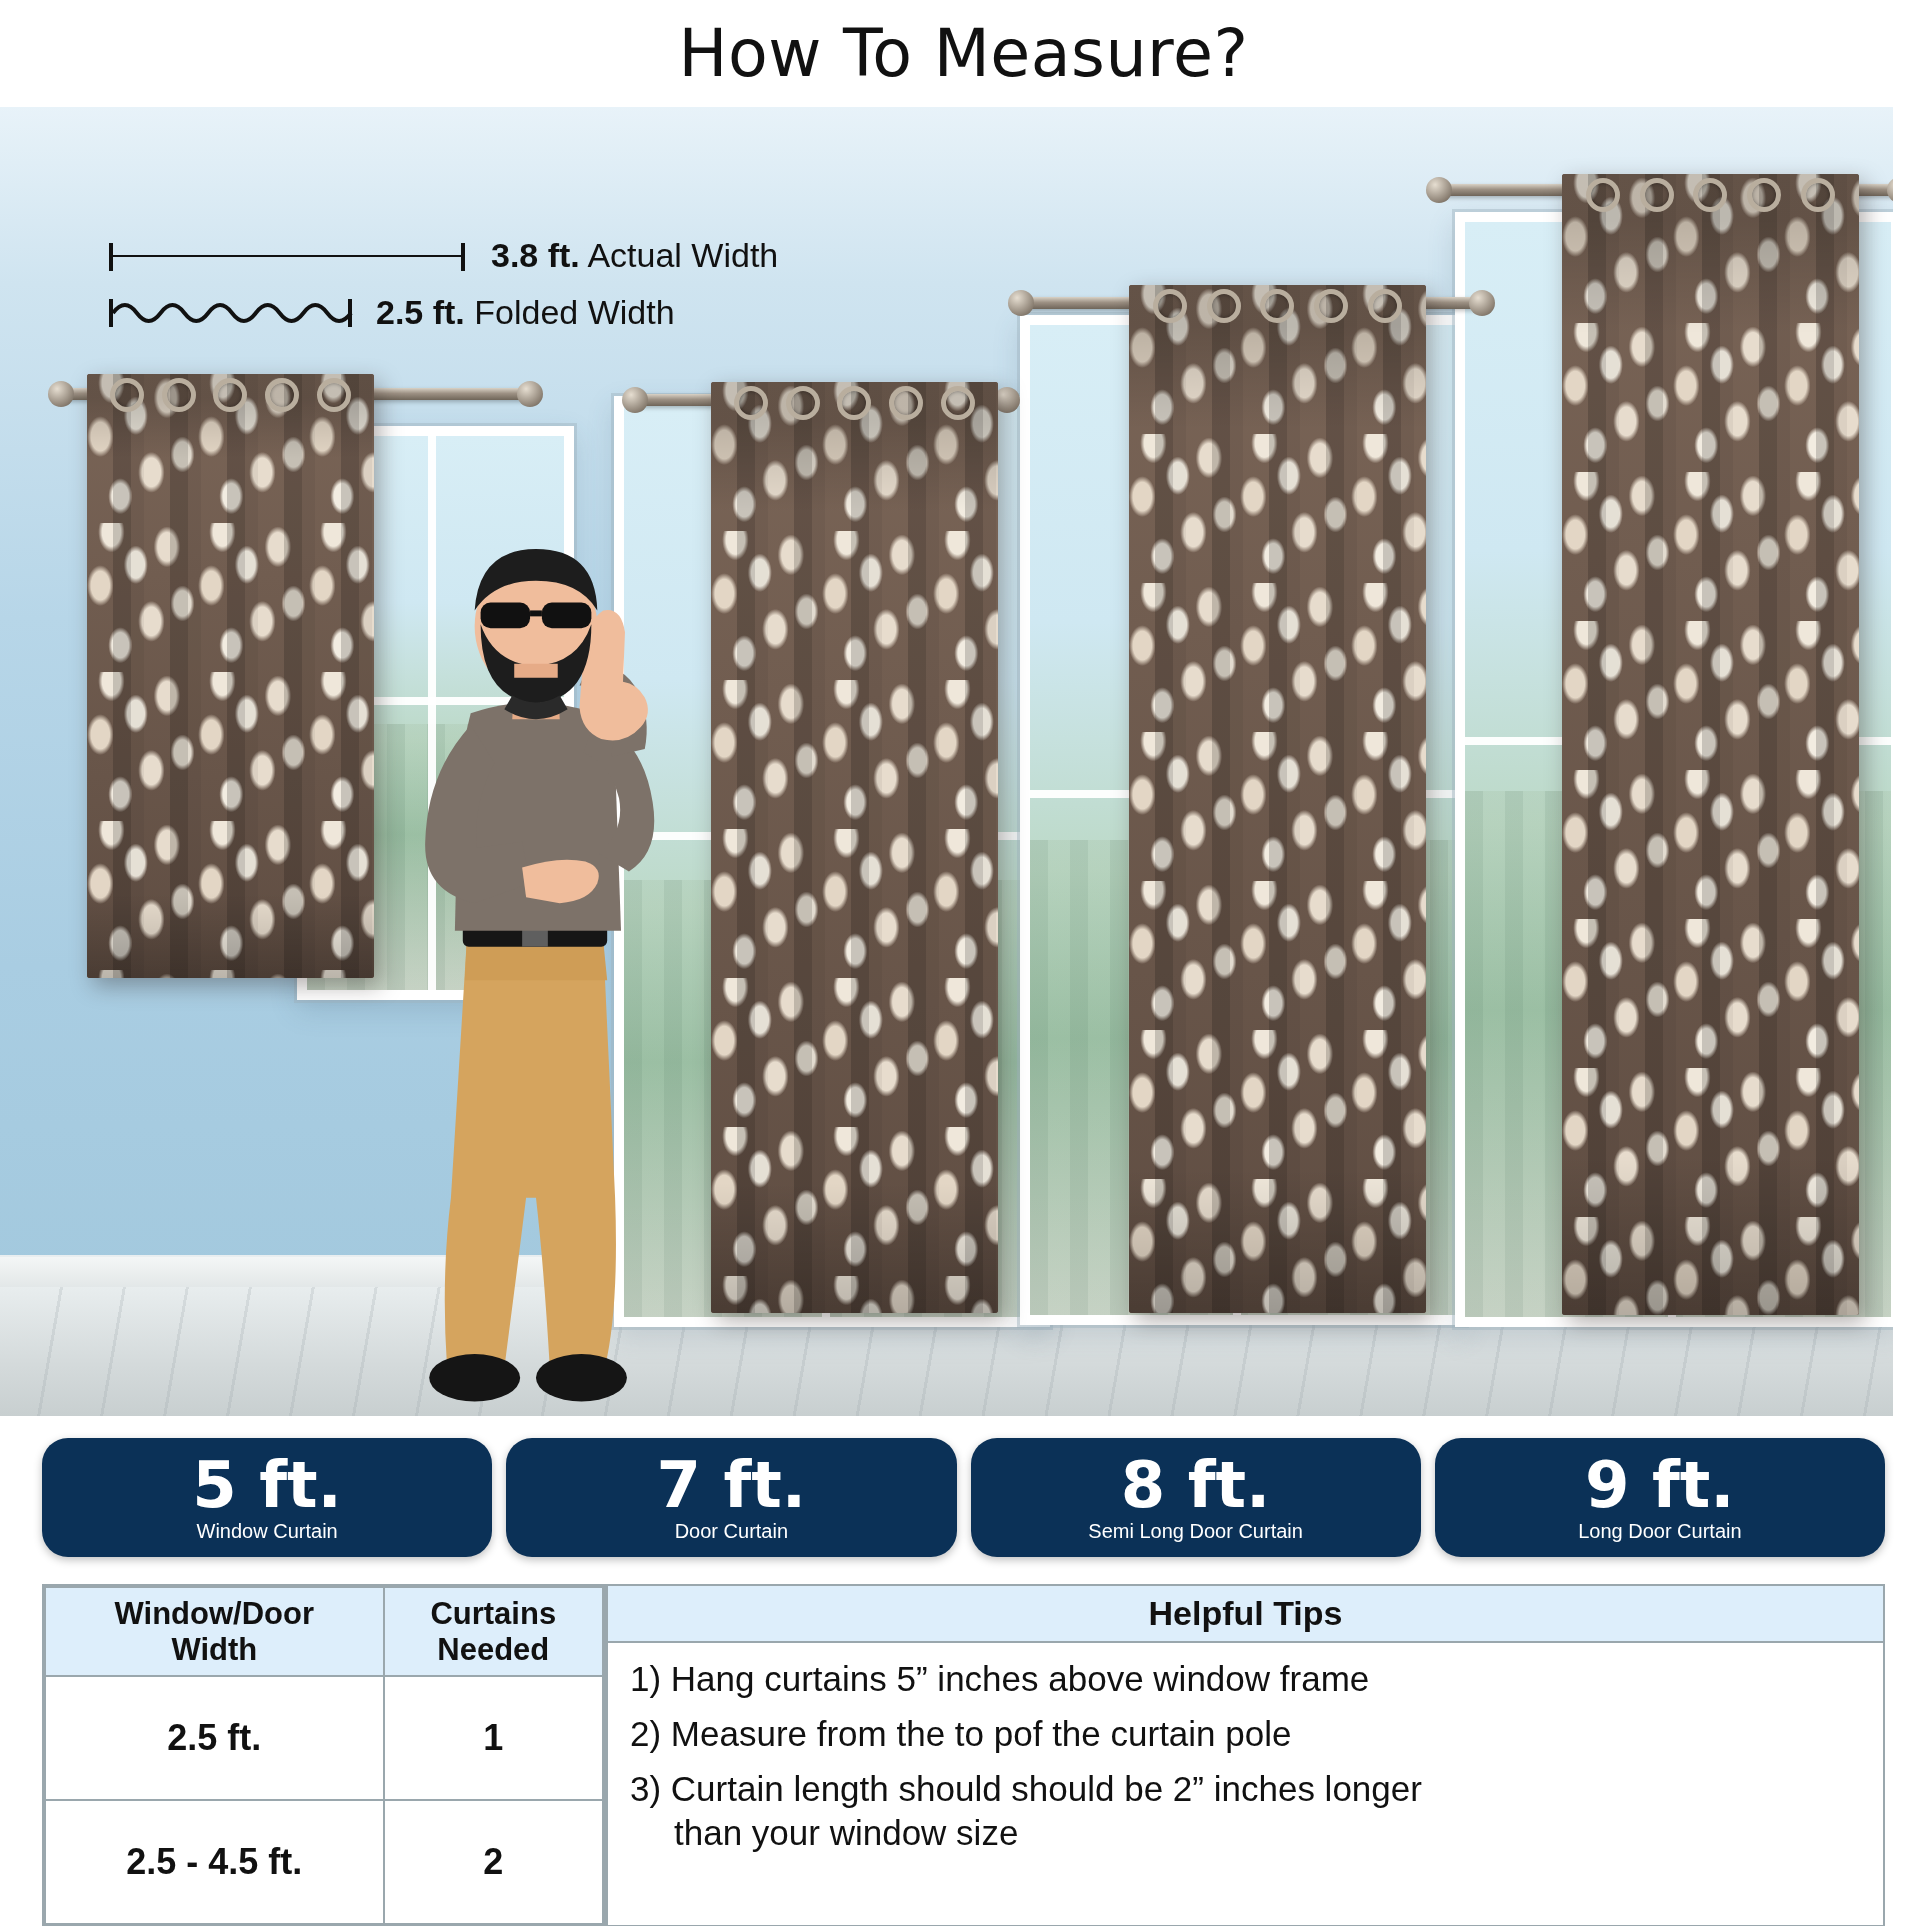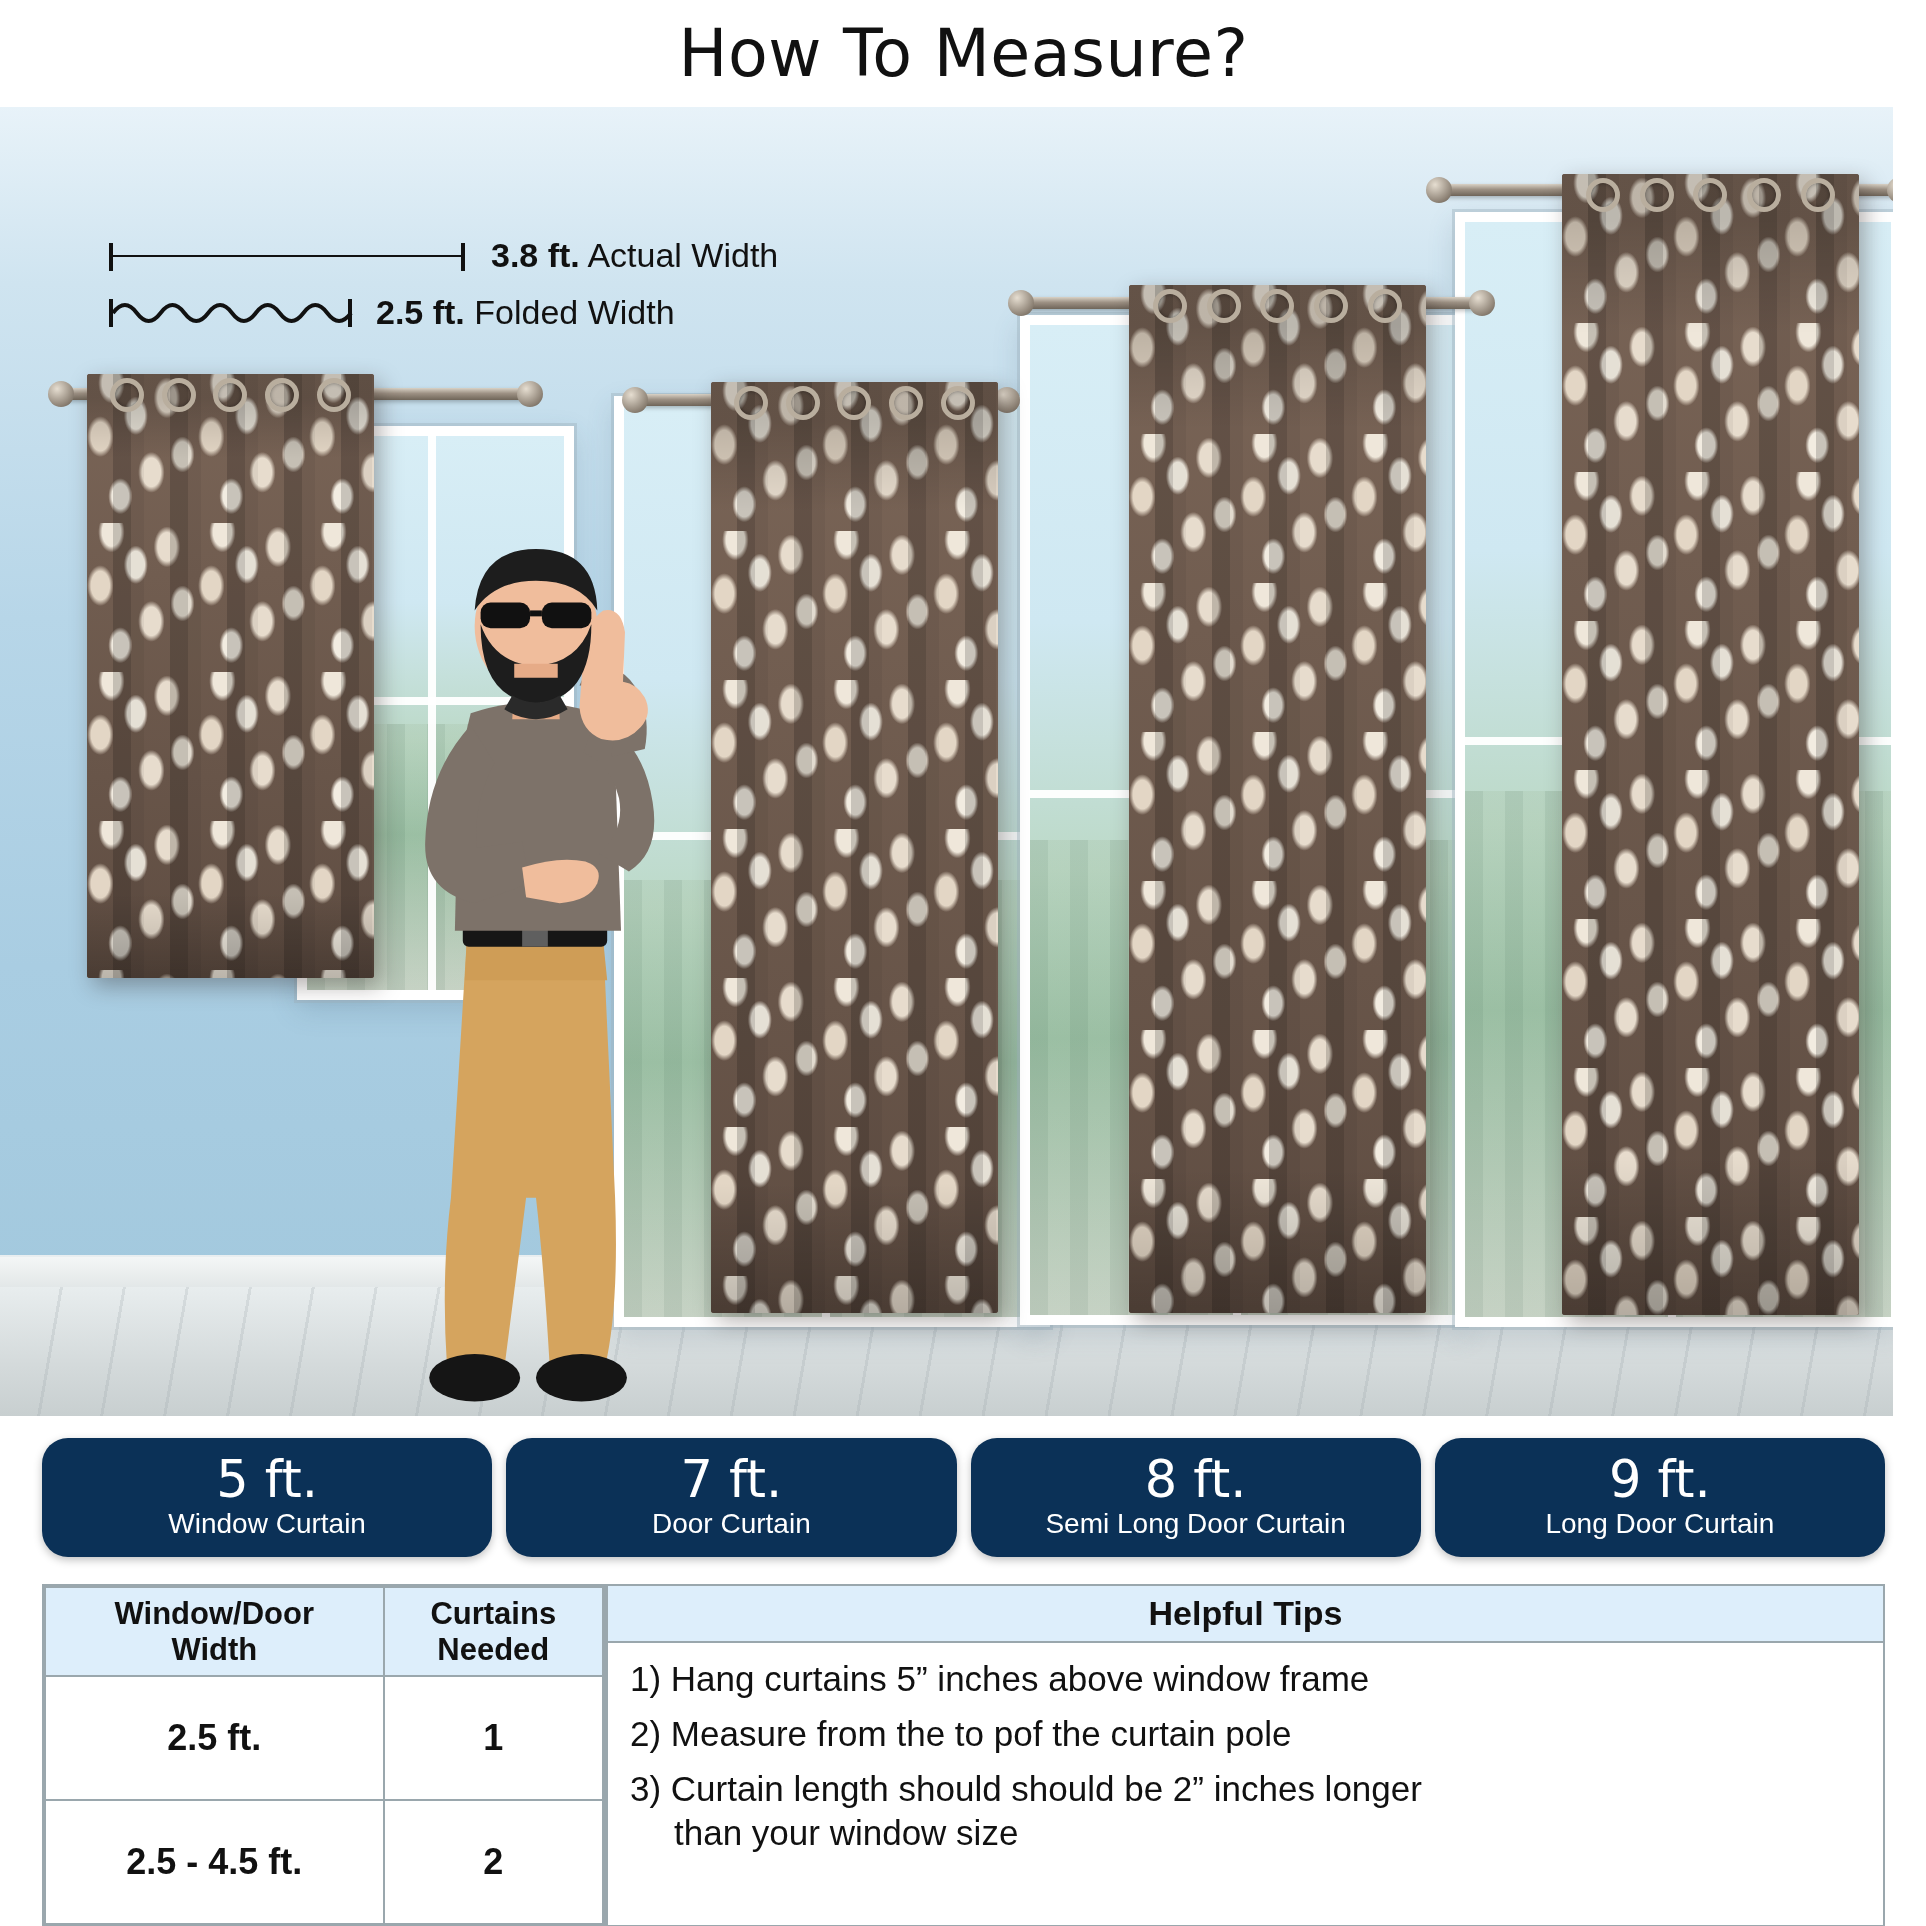--- a/index.html
+++ b/index.html
@@ -118,22 +118,22 @@
   
   .man{position:absolute;left:356px;top:515px;width:356px;height:891px;z-index:25;}
 
   
   .pills{position:absolute;left:0;top:1438px;width:1927px;height:119px;display:flex;gap:14px;padding:0 42px;box-sizing:border-box;}
   .pill{
     flex:1;background:#0b3157;border-radius:26px;color:#fff;
     display:flex;flex-direction:column;align-items:center;justify-content:center;
     box-shadow:0 3px 8px rgba(0,0,0,.25);
   }
-  .pill .big{font-size:51px;font-weight:normal;line-height:1.0;font-family:"DejaVu Sans", sans-serif;}
-  .pill .small{font-size:28px;line-height:1.2;margin-top:2px;}
+  .pill .big{font-size:64px;font-weight:bold;line-height:1.0;font-family:"DejaVu Sans", sans-serif;}
+  .pill .small{font-size:20px;line-height:1.2;margin-top:2px;}
 
   
   .bottom{position:absolute;left:0;top:1584px;width:1927px;height:343px;display:flex;padding:0 42px;box-sizing:border-box;}
   .table-box{width:564px;border:2px solid #9aa7ad;box-sizing:border-box;}
   table{border-collapse:collapse;width:100%;height:100%;}
   th,td{border:2px solid #9aa7ad;text-align:center;font-size:33px;color:#111;}
   th{background:#ddeefb;font-weight:bold;font-size:31px;padding:8px 4px;line-height:1.15;}
   td{font-weight:bold;font-size:36px;padding:10px 4px;}
   .tips{flex:1;border:2px solid #9aa7ad;box-sizing:border-box;display:flex;flex-direction:column;}
   .tips-head{background:#ddeefb;text-align:center;font-size:34px;font-weight:bold;padding:8px 0;border-bottom:2px solid #9aa7ad;color:#111;}

